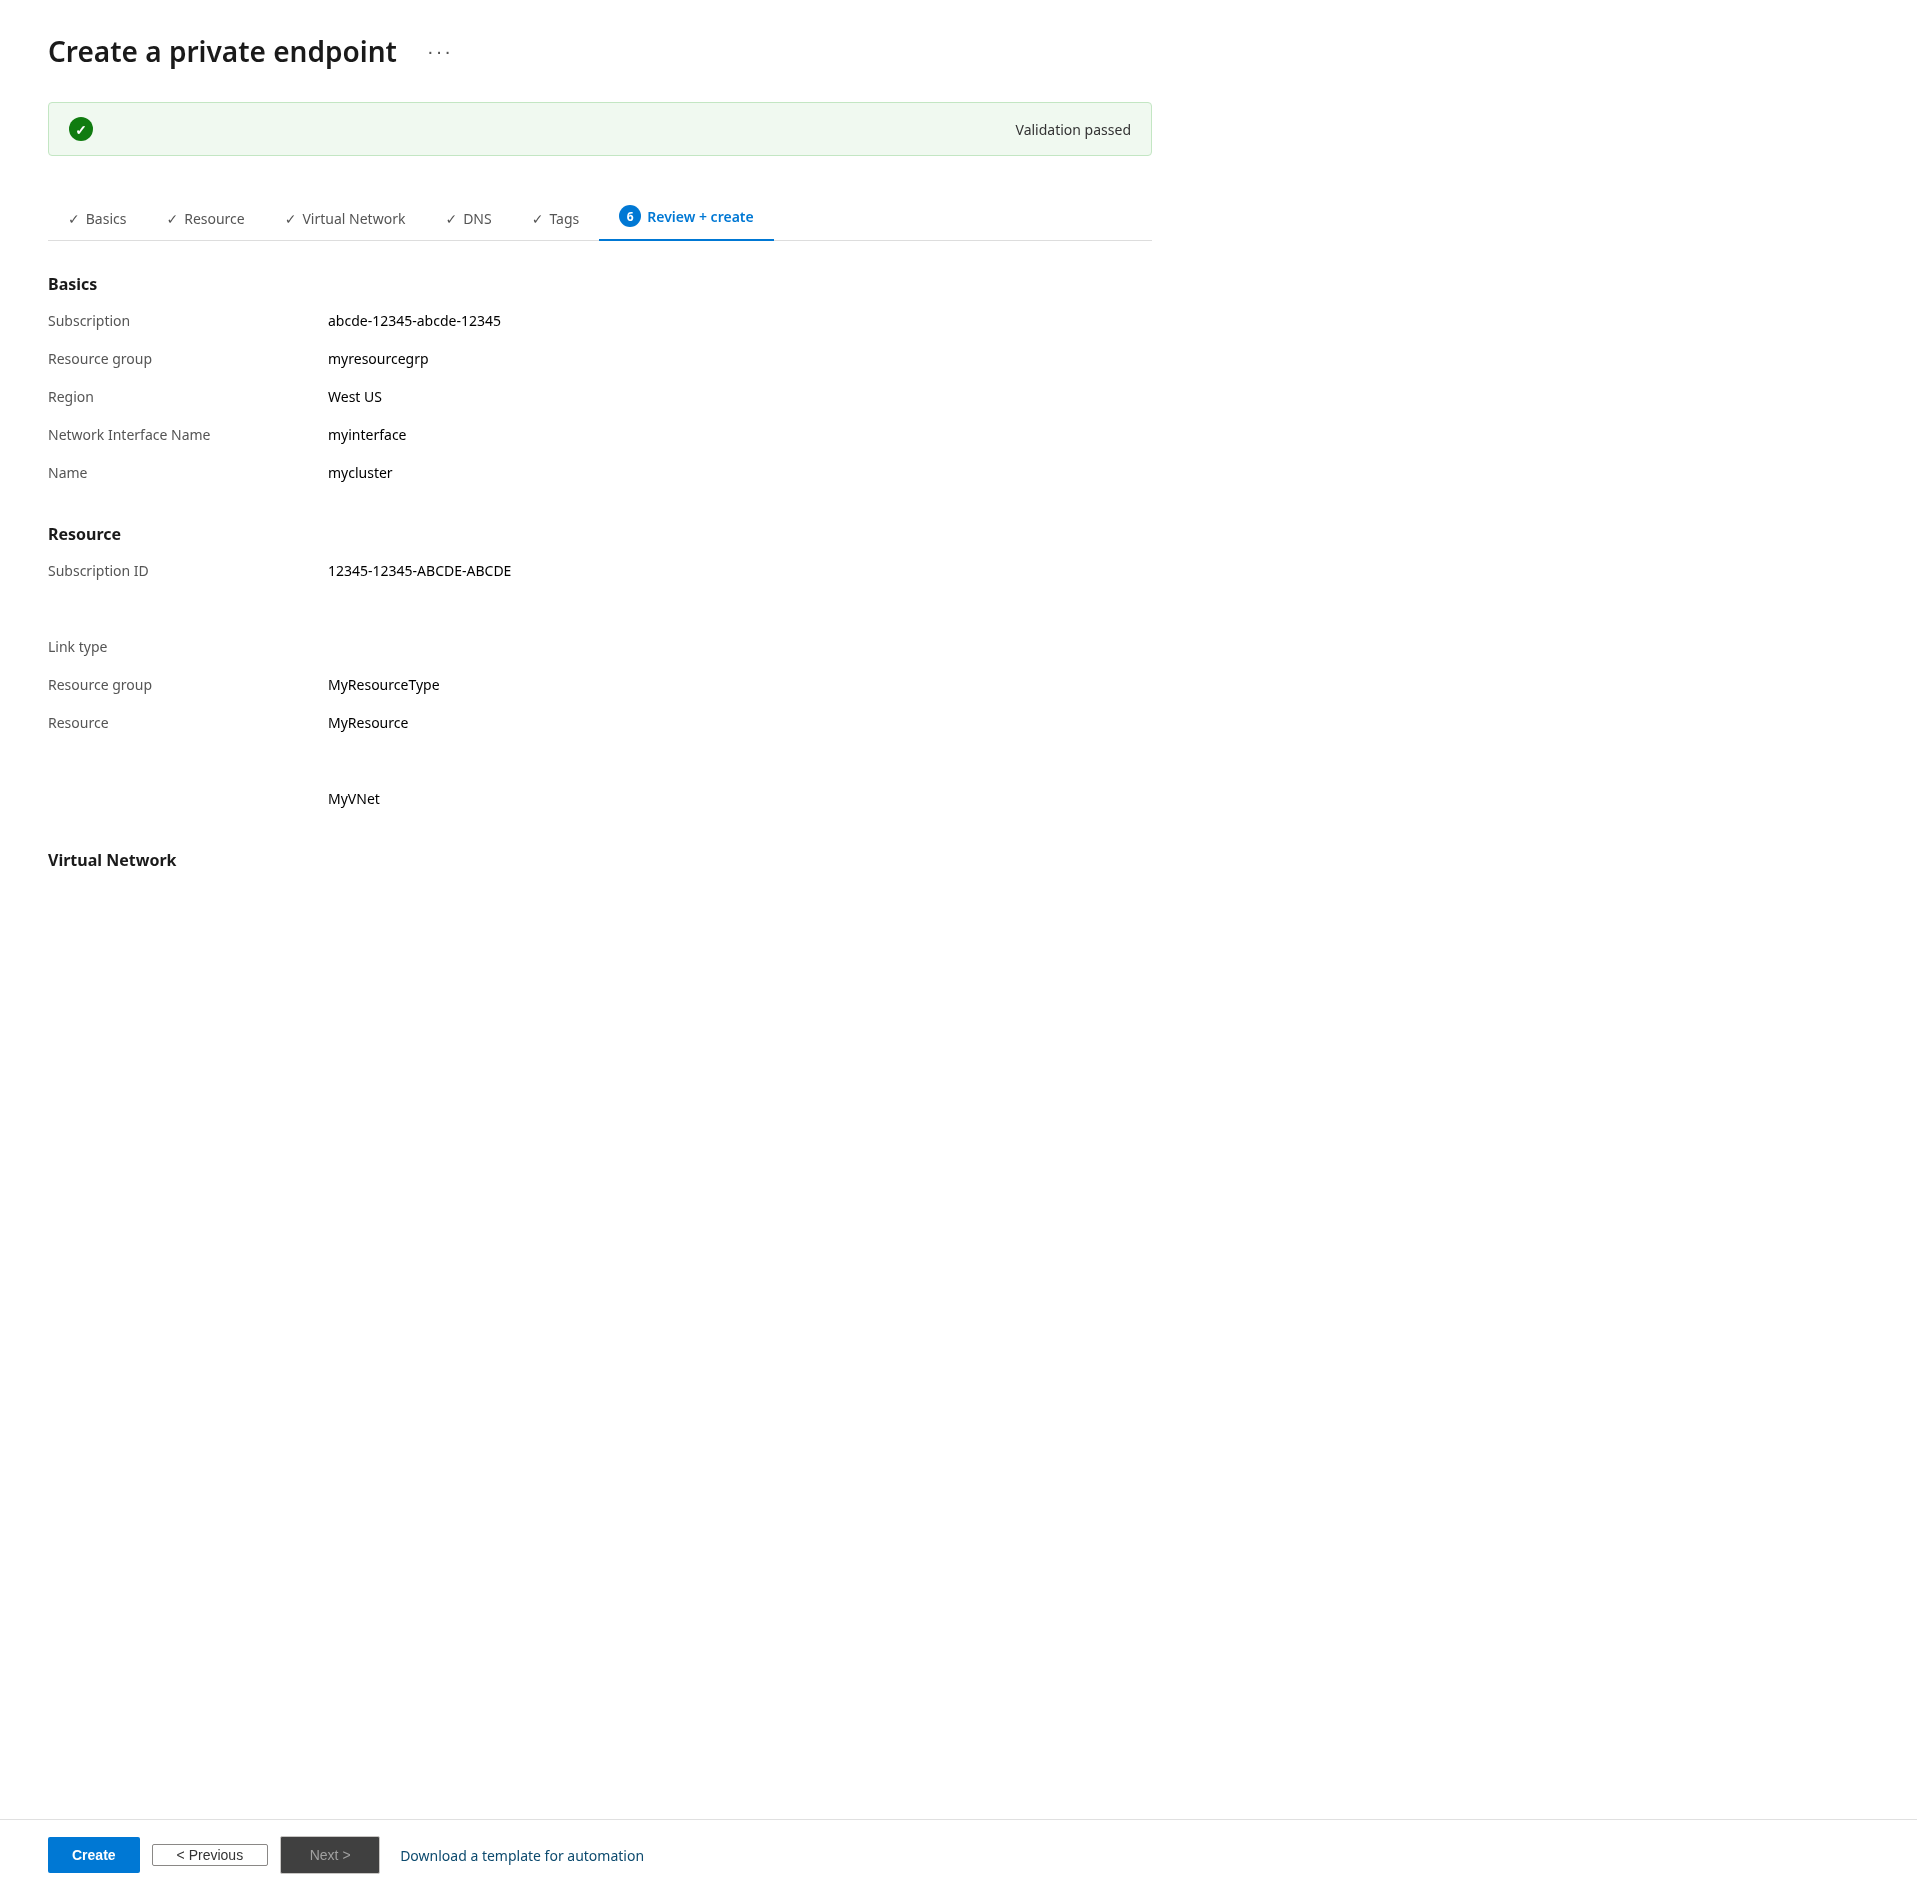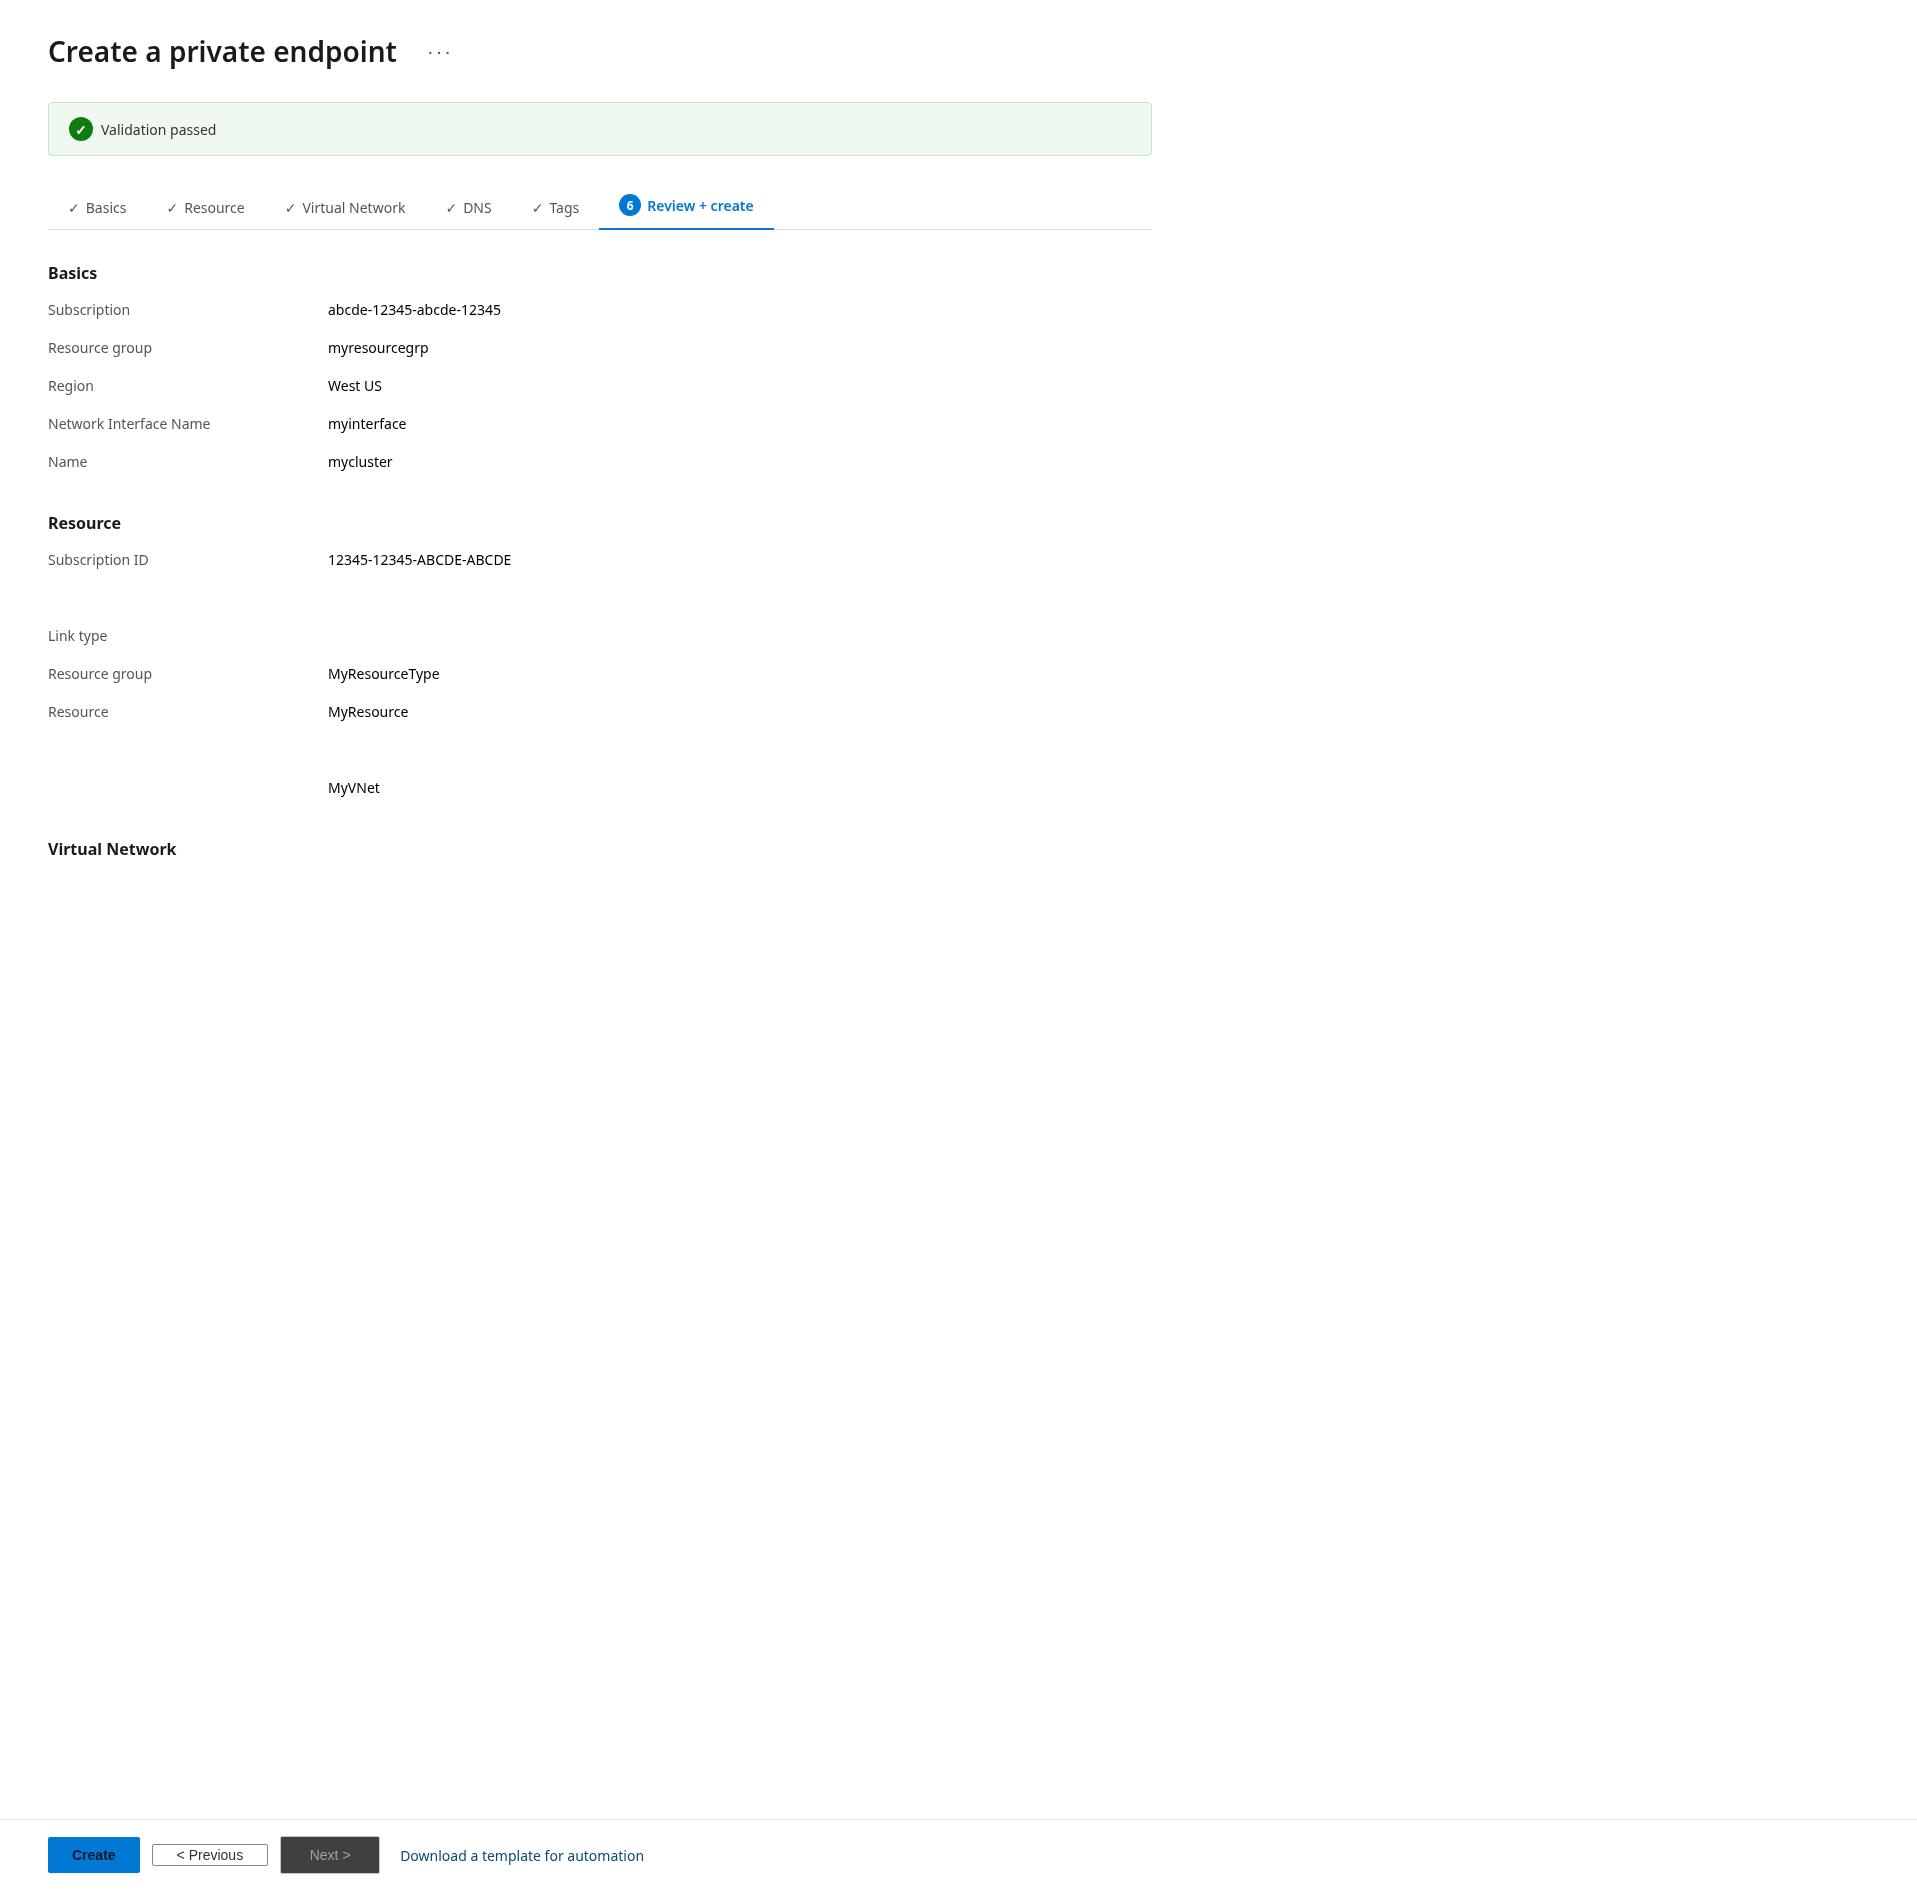--- a/index.html
+++ b/index.html
@@ -41,21 +41,22 @@
     }
 
     .validation-banner {
       background: #f0f9f0;
       border: 1px solid #c3e6c3;
       border-radius: 4px;
       padding: 14px 20px;
       display: flex;
       align-items: center;
       gap: 8px;
-      margin-bottom: 28px;
+      margin-bottom: 39px;
+      justify-content: space-between;
     }
 
     .validation-check-icon {
       width: 24px;
       height: 24px;
       background: #107c10;
       border-radius: 50%;
       display: flex;
       align-items: center;
       justify-content: center;
@@ -160,21 +161,21 @@
       background: #fff;
       border-top: 1px solid #e0e0e0;
       padding: 16px 48px;
       display: flex;
       align-items: center;
       gap: 12px;
     }
 
     .btn-create {
       background: #0078d4;
-      color: #0f172a;
+      color: #ffffff;
       border: none;
       padding: 10px 24px;
       font-size: 14px;
       font-weight: 600;
       border-radius: 2px;
       cursor: pointer;
       min-width: 80px;
     }
 
     .btn-previous {

